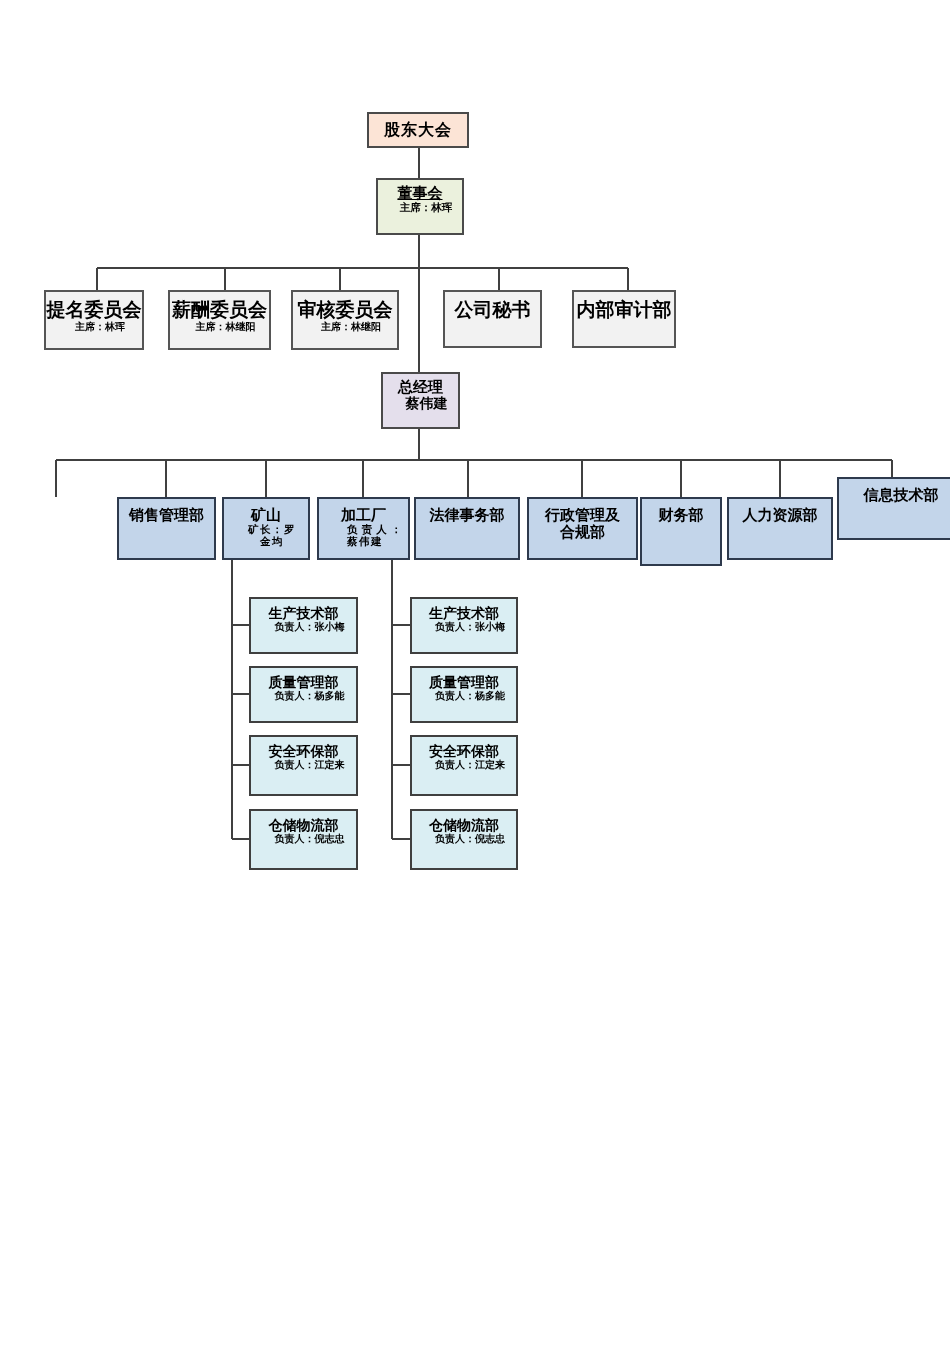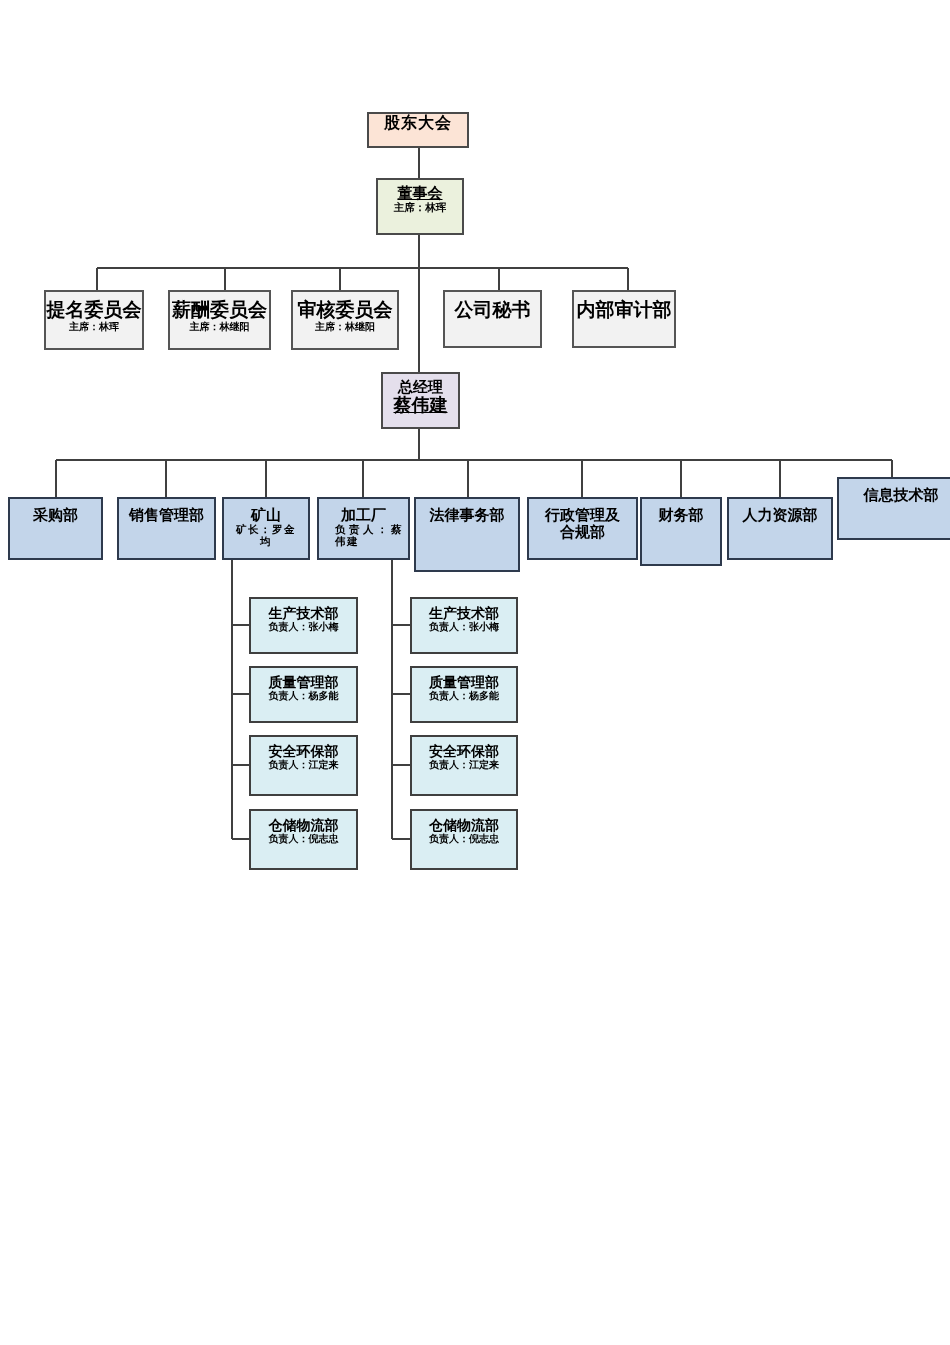--- a/index.html
+++ b/index.html
@@ -14,36 +14,36 @@
   #connectors{position:absolute;left:0;top:0;width:950px;height:1345px;}
   .node{
     position:absolute;
     box-sizing:border-box;
     border:2px solid #4a4a4a;
     background:#fff;
     text-align:center;
     line-height:1.15;
   }
   .node .title{font-weight:bold;}
-  .node .subtitle{font-weight:bold;}
+  .node .subtitle{font-weight:bold;margin-left:12px;}
   
   .peach {background:var(--shareholders-bg,#fce4d6);}
   .green {background:var(--board-bg,#ebf1dd);}
   .gray  {background:var(--committee-bg,#f2f2f2); border-color:#555;}
   .purple{background:var(--gm-bg,#e4dfec);}
   .blue  {background:var(--dept-bg,#c3d5ea); border-color:var(--dept-border,#2e3a4d); border-width:2.5px;}
   .ltblue{background:var(--sub-bg,#daeef3); border-color:#3f3f3f;}
   
-  .top-box .title{font-size:16px;letter-spacing:1px;}
+  .top-box .title{font-size:16px;padding-top:7px;letter-spacing:1px;}
   .board-box .title{font-size:15px;padding-top:4px;text-decoration:underline;}
   .board-box .subtitle{font-size:10.5px;}
   .cmte-box .title{font-size:19px;padding-top:7px;}
   .cmte-box .subtitle{font-size:10px;}
   .gm-box .title{font-size:15px;padding-top:4px;}
-  .gm-box .subtitle{font-size:18px;text-decoration:underline;}
+  .gm-box .subtitle{font-size:14px;}
   .dept-box .title{font-size:15px;padding-top:7px;}
   .dept-box .subtitle{font-size:10.5px;padding-left:16px;}
   .sub-box .title{font-size:14px;padding-top:6px;}
   .sub-box .subtitle{font-size:10px;}
   .pad-wide{padding-left:14px;padding-right:14px;}
   .ls{letter-spacing:1.5px;}
   .just{text-align:justify;padding-left:5px;padding-right:5px;}
 </style>
 </head>
 <body>
@@ -114,35 +114,32 @@
   </div>
   <div class="node gray cmte-box" style="left:572px;top:290px;width:104px;height:58px">
     <div class="title">内部审计部</div>
   </div>
 
   <div class="node purple gm-box" style="left:381px;top:372px;width:79px;height:57px">
     <div class="title">总经理</div>
     <div class="subtitle">蔡伟建</div>
   </div>
 
-  <div class="node blue dept-box" style="left:8px;top:497px;width:95px;height:63px">
-    <div class="title">采购部</div>
-  </div>
   <div class="node blue dept-box" style="left:117px;top:497px;width:99px;height:63px">
     <div class="title">销售管理部</div>
   </div>
   <div class="node blue dept-box" style="left:222px;top:497px;width:88px;height:63px">
     <div class="title">矿山</div>
     <div class="subtitle ls" style="padding:0 10px">矿长：罗金均</div>
   </div>
   <div class="node blue dept-box" style="left:317px;top:497px;width:93px;height:63px">
     <div class="title">加工厂</div>
     <div class="subtitle ls just">负责人：蔡伟建</div>
   </div>
-  <div class="node blue dept-box" style="left:414px;top:497px;width:106px;height:75px">
+  <div class="node blue dept-box" style="left:414px;top:497px;width:106px;height:63px">
     <div class="title">法律事务部</div>
   </div>
   <div class="node blue dept-box" style="left:527px;top:497px;width:111px;height:63px">
     <div class="title pad-wide">行政管理及合规部</div>
   </div>
   <div class="node blue dept-box" style="left:640px;top:497px;width:82px;height:69px">
     <div class="title">财务部</div>
   </div>
   <div class="node blue dept-box" style="left:727px;top:497px;width:106px;height:63px">
     <div class="title">人力资源部</div>

